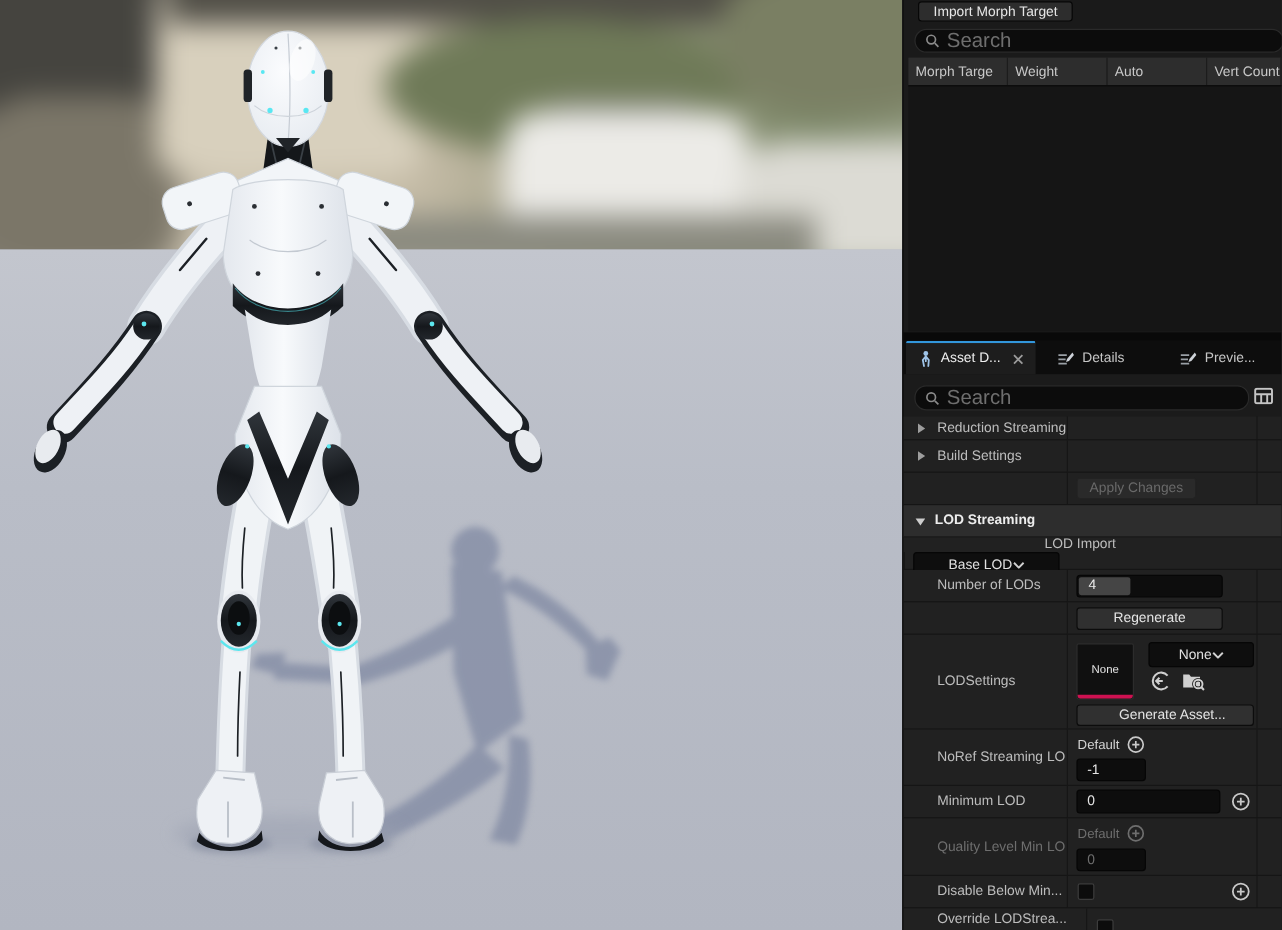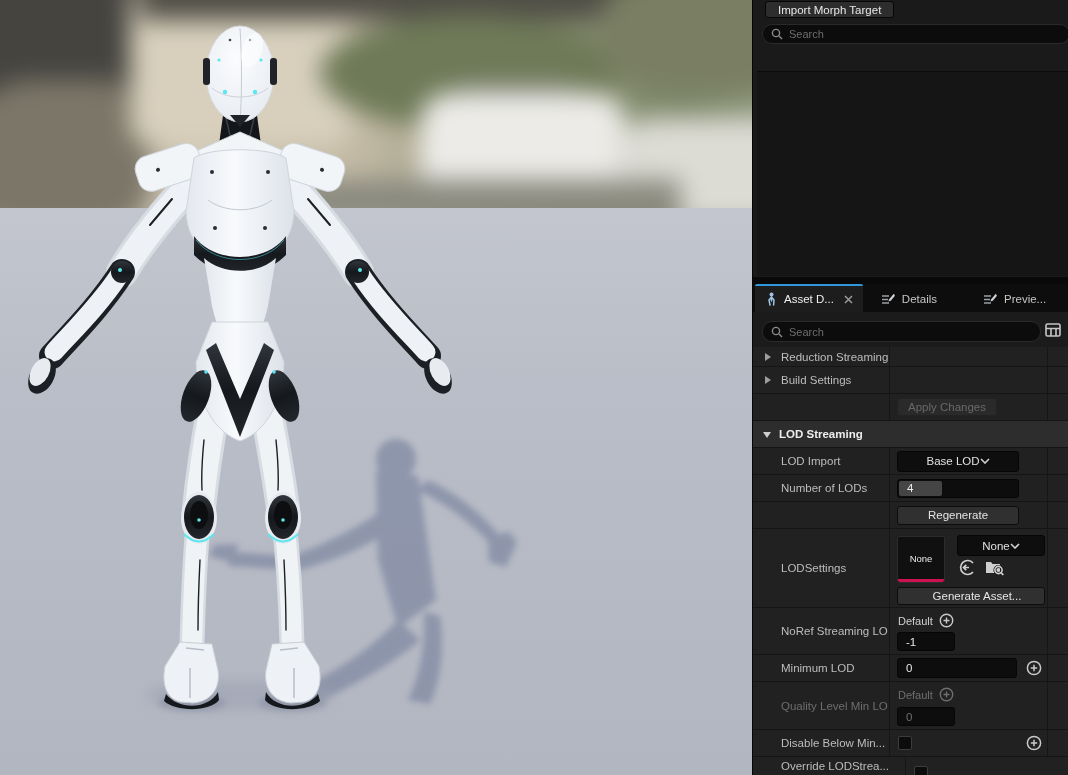--- a/index.html
+++ b/index.html
@@ -20,21 +20,21 @@
 
   
   .right { position:absolute; left:752px; top:0; width:316px; height:775px; background:#1b1b1b; border-left:1px solid #060606; font-size:11.5px; color:#c9c9c9; }
 
   
   .morph { position:absolute; left:0; top:0; right:0; height:277px; background:#1a1a1a; }
   .imt-btn { position:absolute; left:12px; top:1px; height:17px; display:flex; align-items:center;
     padding:0 12px; background:#2d2d2d; border:1px solid #070707; border-radius:3px; color:#e6e6e6; cursor:pointer; }
   .searchbox { display:flex; align-items:center; gap:6px; background:#0c0c0c; border:1px solid #2a2a2a; border-radius:10px; padding:0 8px; }
   .m-search { position:absolute; left:9px; top:24px; right:-2px; height:20px; }
-  .searchbox input { flex:1; min-width:0; background:transparent; border:0; outline:none; color:#dddddd; font-size:11px; font-family:inherit; }
+  .searchbox input { flex:1; min-width:0; background:transparent; border:0; outline:none; color:#dddddd; font-size:17px; font-family:inherit; }
   .searchbox input::placeholder { color:#6e6e6e; }
   .m-header { position:absolute; left:4px; top:48px; right:0; height:23px; background:#2d2d2d; display:flex; color:#c8c8c8; }
   .m-header .hc { display:flex; align-items:center; padding-left:6px; border-right:1px solid #1c1c1c; overflow:hidden; white-space:nowrap; }
   .hc1{width:83px;} .hc2{width:83px;} .hc3{width:83px;} .hc4{flex:1; border-right:0;}
   .m-body { position:absolute; left:4px; top:71px; right:0; bottom:1px; background:#151515; border-top:1px solid #0a0a0a; }
   .splitter { position:absolute; left:0; top:277px; right:0; height:7px; background:#090909; }
 
   
   .tabbar { position:absolute; left:0; top:284px; right:0; height:28px; background:#0d0d0d; display:flex; padding-left:2px; }
   .tab { display:flex; align-items:center; gap:6px; padding:0 10px; color:#c6c6c6; position:relative; cursor:pointer; border-top:2px solid transparent; }
@@ -253,20 +253,26 @@
       <div class="imt-btn">Import Morph Target</div>
 
       <div class="searchbox m-search">
         <svg class="ic" width="12" height="12" viewBox="0 0 12 12">
           <circle cx="5" cy="5" r="3.6" fill="none" stroke="#8a8a8a" stroke-width="1.4"></circle>
           <line x1="8" y1="8" x2="11" y2="11" stroke="#8a8a8a" stroke-width="1.4"></line>
         </svg>
         <input type="text" placeholder="Search" style="">
       </div>
 
+      <div class="m-header">
+        <div class="hc hc1">Morph Targe</div>
+        <div class="hc hc2">Weight</div>
+        <div class="hc hc3">Auto</div>
+        <div class="hc hc4">Vert Count</div>
+      </div>
       <div class="m-body"></div>
     </div>
 
     <div class="splitter"></div>
 
     <div class="tabbar">
       <div class="tab active">
         <svg class="ic" width="13" height="14" viewBox="0 0 13 14">
           <circle cx="6.5" cy="2.6" r="2" fill="#9fc4e8"></circle>
           <path d="M6.5,5 L4,8 L5,13 M6.5,5 L9,8 L8.6,13 M6.5,5 L6.5,9" stroke="#9fc4e8" stroke-width="1.5" fill="none" stroke-linecap="round"></path>
@@ -337,21 +343,21 @@
           <div class="pright"></div>
         </div>
 
         <div class="prow cat" style="height:27px;">
           <div class="plabel">
             <span class="tri-d"></span>
             <span>LOD Streaming</span>
           </div>
         </div>
 
-        <div class="prow" style="height:27px;">
+        <div class="prow" style="height:27px;flex-direction:column;">
           <div class="plabel">LOD Import</div>
           <div class="pvalue">
             <div class="dd" style="width:122px;height:21px;">
               <span>Base LOD</span>
               <svg class="ic" width="10" height="6" viewBox="0 0 10 6">
                 <path d="M1,1 L5,5 L9,1" stroke="#cfcfcf" stroke-width="1.6" fill="none"></path>
               </svg>
             </div>
           </div>
           <div class="pright"></div>

